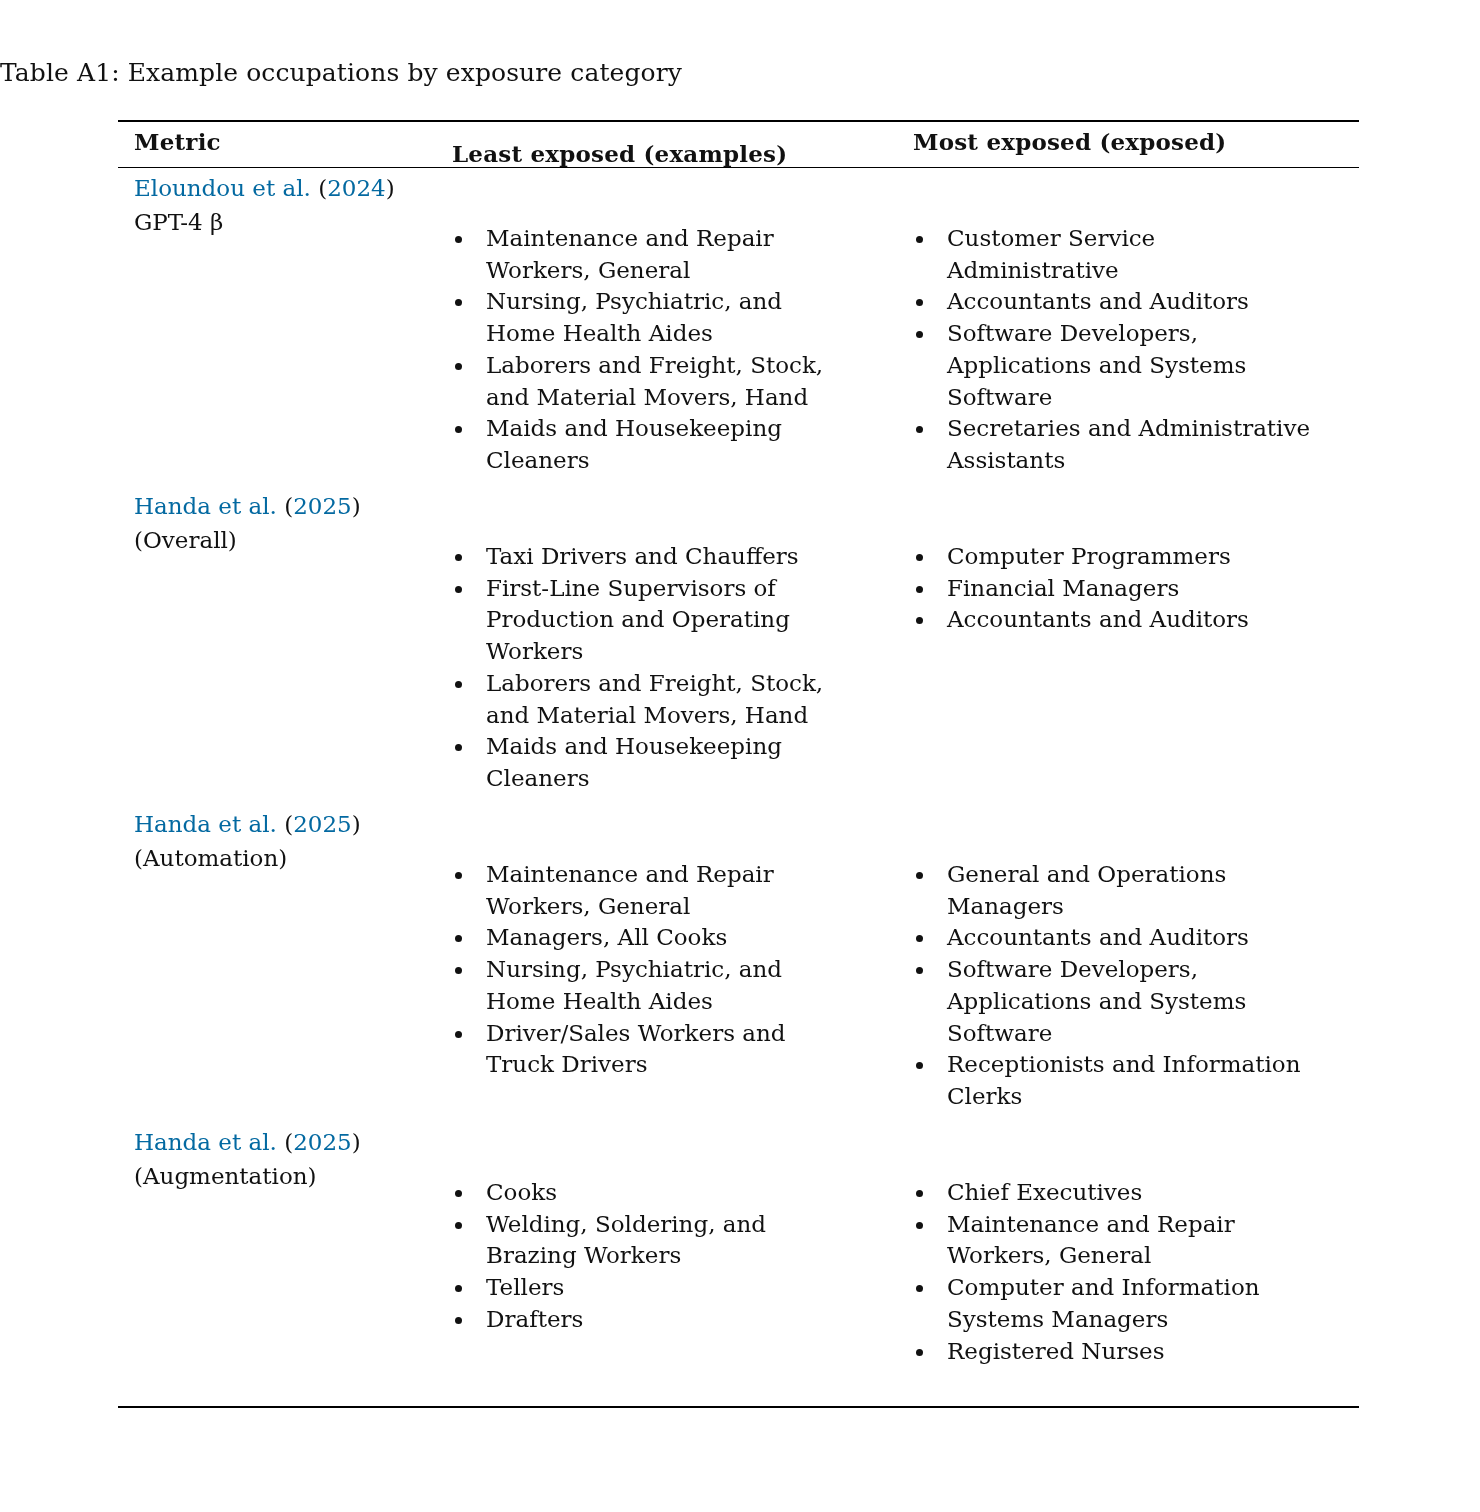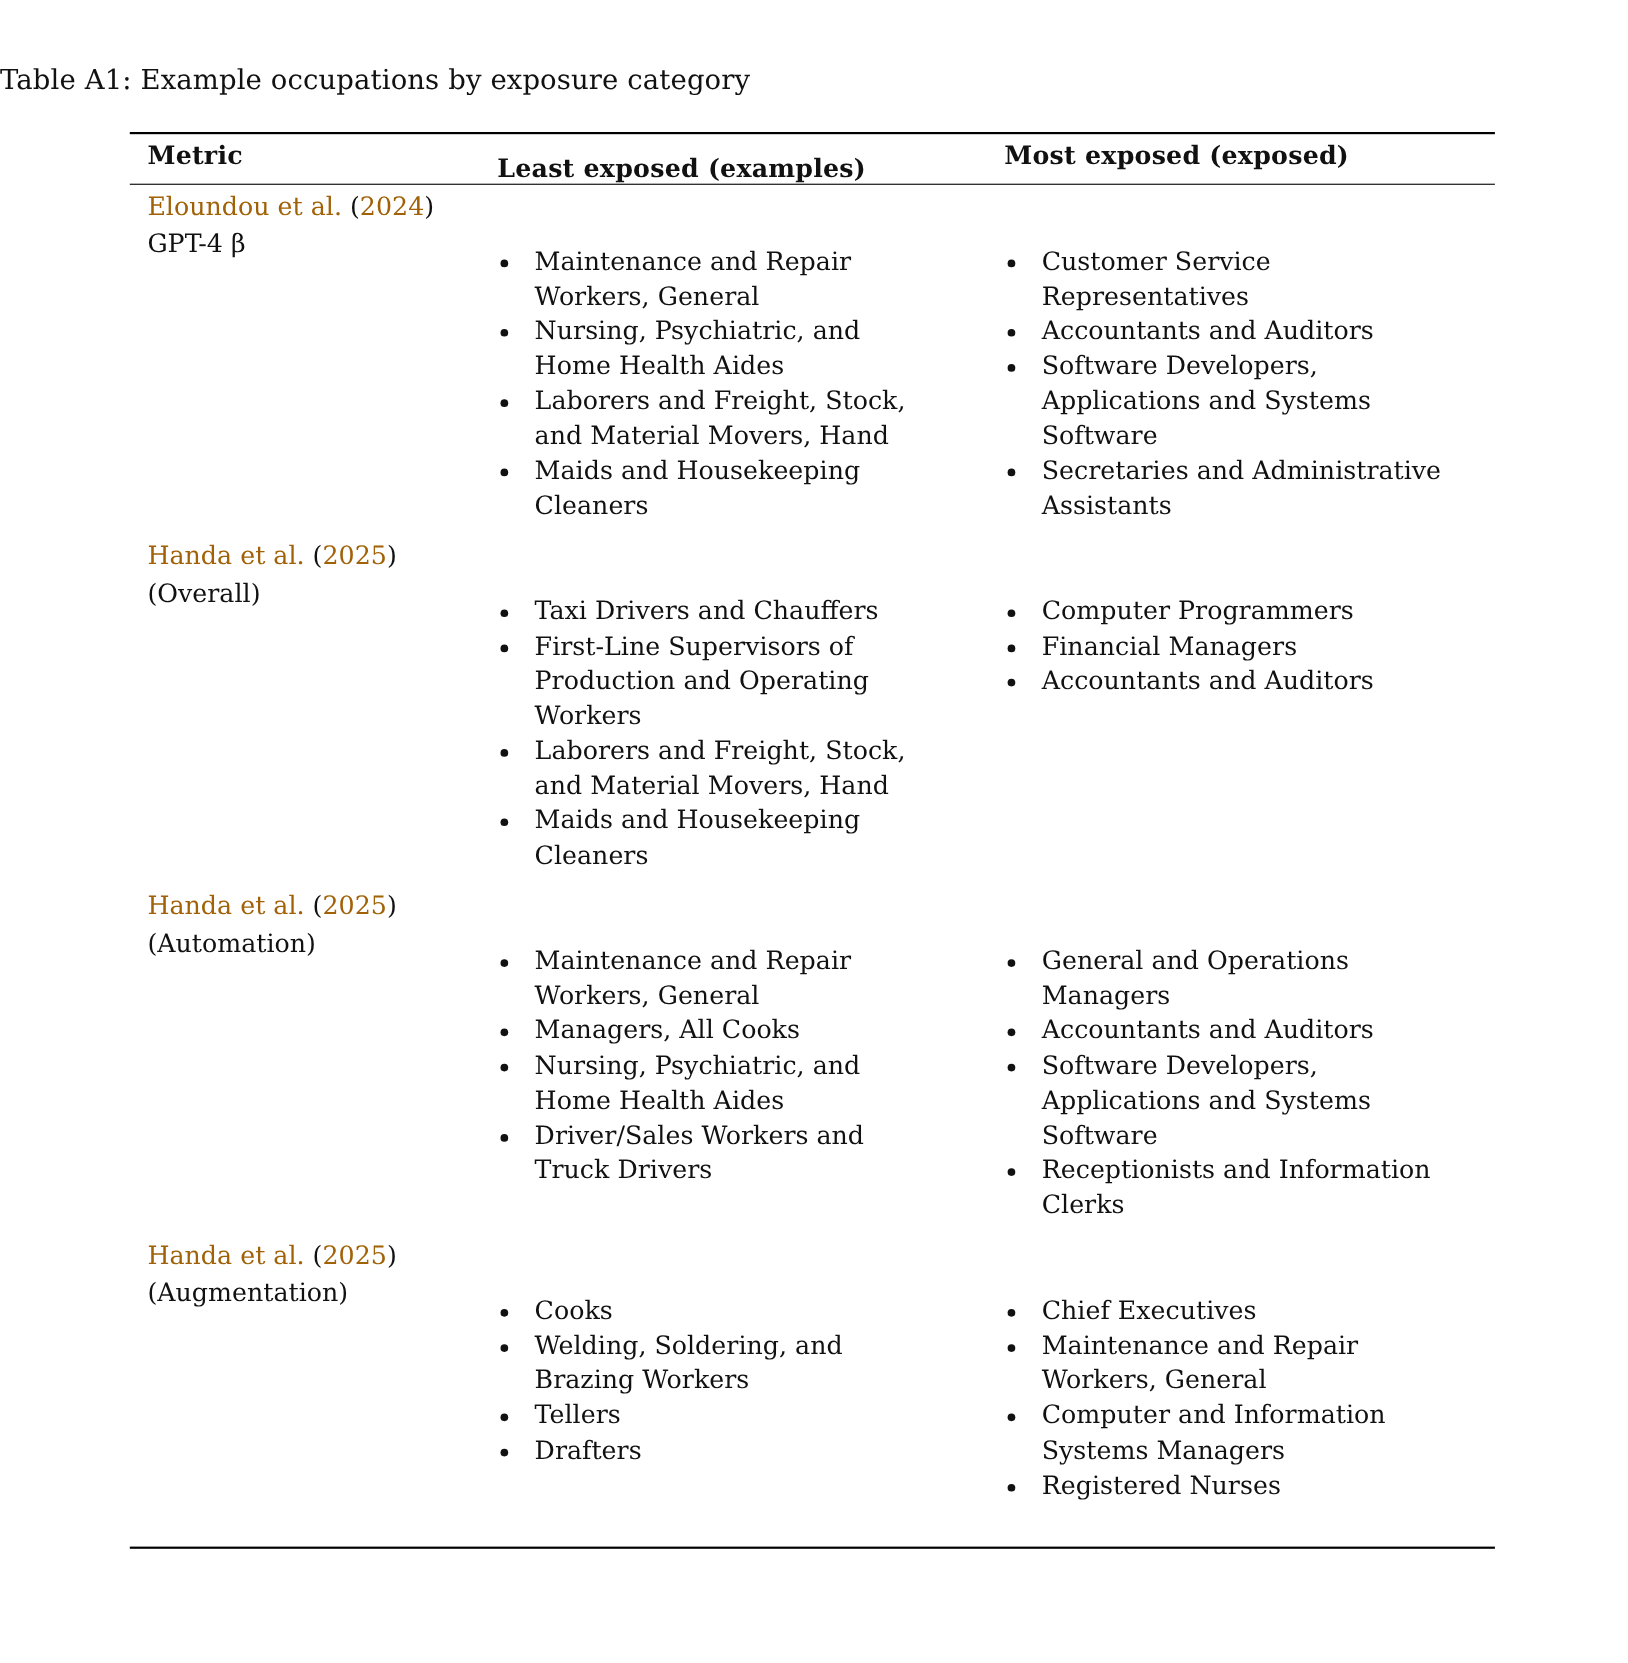--- a/index.html
+++ b/index.html
@@ -15,21 +15,21 @@
   .rule { position: absolute; left: 118px; width: 1241px; background: #000; }
   .rule.top { top: 120px; height: 2.4px; }
   .rule.mid { top: 167px; height: 1.4px; }
   .rule.bottom { top: 1406px; height: 2.4px; }
   .hdr { position: absolute; top: 128px; font-weight: bold; font-size: 23px; letter-spacing: 0.2px; }
   .hdr.c1 { left: 134px; }
   .hdr.c2 { left: 452px; margin-top: 12px; }
   .hdr.c3 { left: 913px; }
   .row { position: absolute; left: 0; width: 1480px; }
   .metric { position: absolute; left: 134px; top: 0; font-size: 23px; line-height: 34px; }
-  .cite { color: #a16207; margin-top: 34px; }
+  .cite { color: #0369a1; margin-top: 34px; }
   .paren { color: #111; }
   .list { position: absolute; margin: 0; padding: 0; list-style: none; font-size: 23px; line-height: 31.7px; }
   .list.least { left: 452px; width: 400px; }
   .list.most { left: 913px; width: 410px; }
   .list li { position: relative; padding-left: 34px; }
   .list li .bullet {
     position: absolute; left: 3px; top: 13px; width: 7px; height: 7px; border-radius: 50%; background: #111;
   }
 </style>
 </head>
@@ -49,21 +49,21 @@
         <div><span class="cite">Eloundou et al.</span> <span class="paren">(</span><span class="cite">2024</span><span class="paren">)</span></div>
         <div>GPT-4 β</div>
       </div>
       <ul class="list least" style="top: 52px;">
         <li><span class="bullet"></span><span>Maintenance and Repair Workers, General</span></li>
         <li><span class="bullet"></span><span>Nursing, Psychiatric, and Home Health Aides</span></li>
         <li><span class="bullet"></span><span>Laborers and Freight, Stock, and Material Movers, Hand</span></li>
         <li><span class="bullet"></span><span>Maids and Housekeeping Cleaners</span></li>
       </ul>
       <ul class="list most" style="top: 52px;">
-        <li><span class="bullet"></span><span>Customer Service Representatives</span></li>
+        <li><span class="bullet"></span><span>Customer Service Administrative</span></li>
         <li><span class="bullet"></span><span>Accountants and Auditors</span></li>
         <li><span class="bullet"></span><span>Software Developers, Applications and Systems Software</span></li>
         <li><span class="bullet"></span><span>Secretaries and Administrative Assistants</span></li>
       </ul>
     </div>
     <div class="row" style="top: 489px;">
       <div class="metric">
         <div><span class="cite">Handa et al.</span> <span class="paren">(</span><span class="cite">2025</span><span class="paren">)</span></div>
         <div>(Overall)</div>
       </div>

